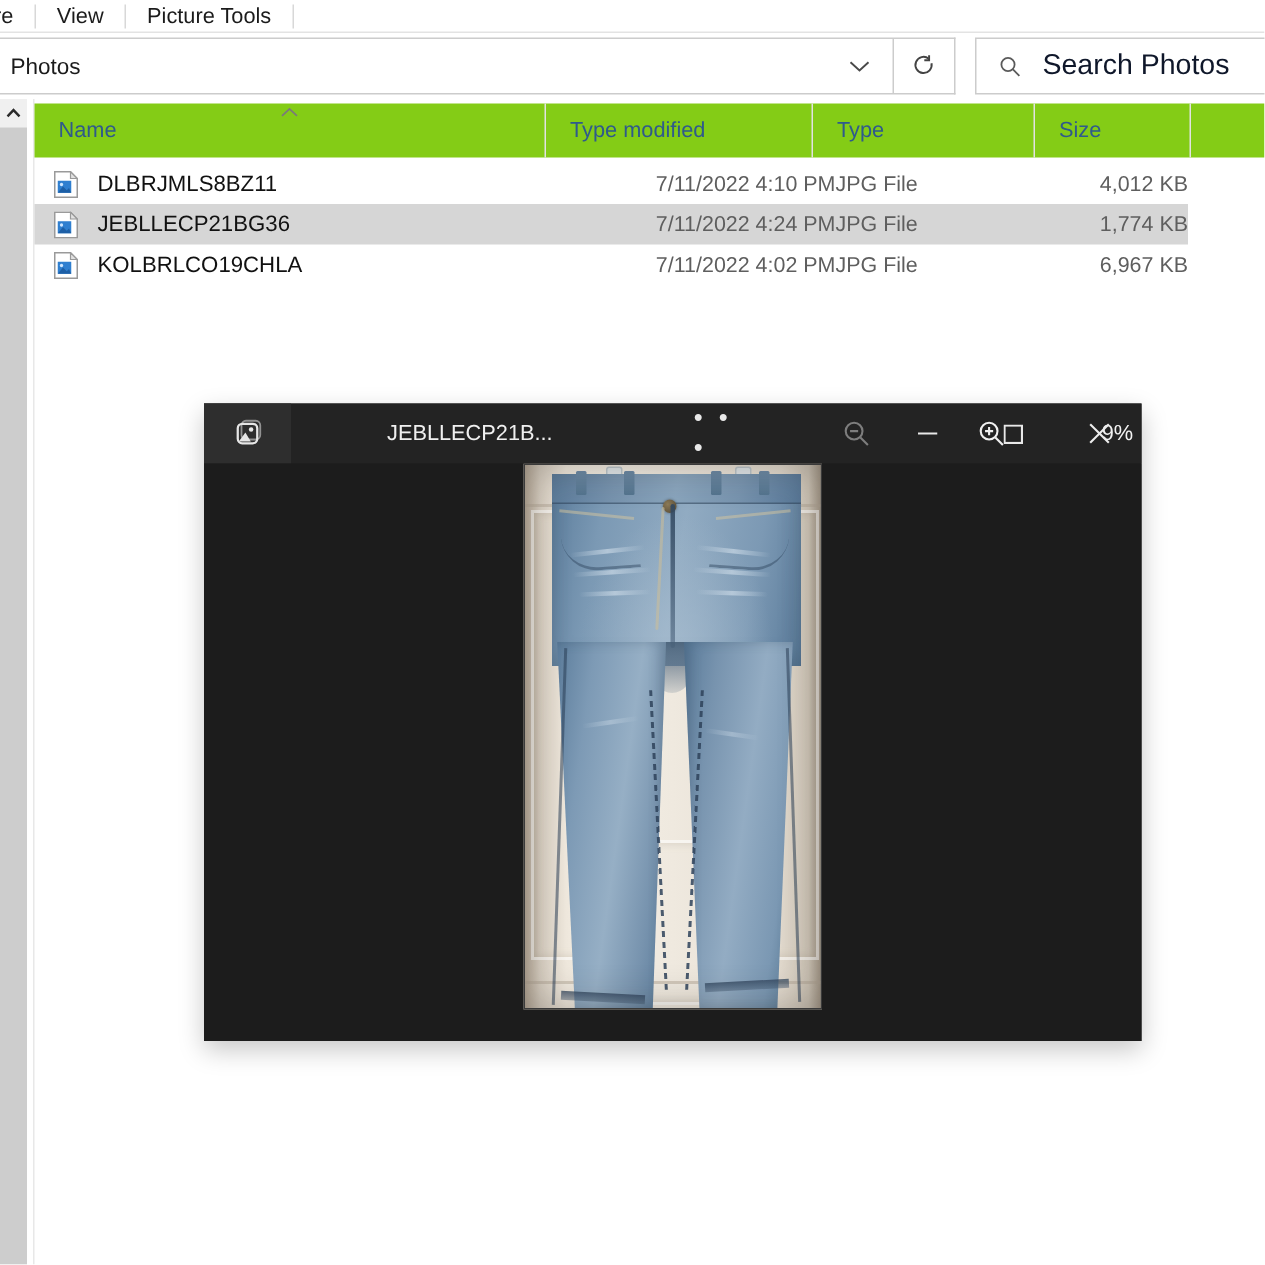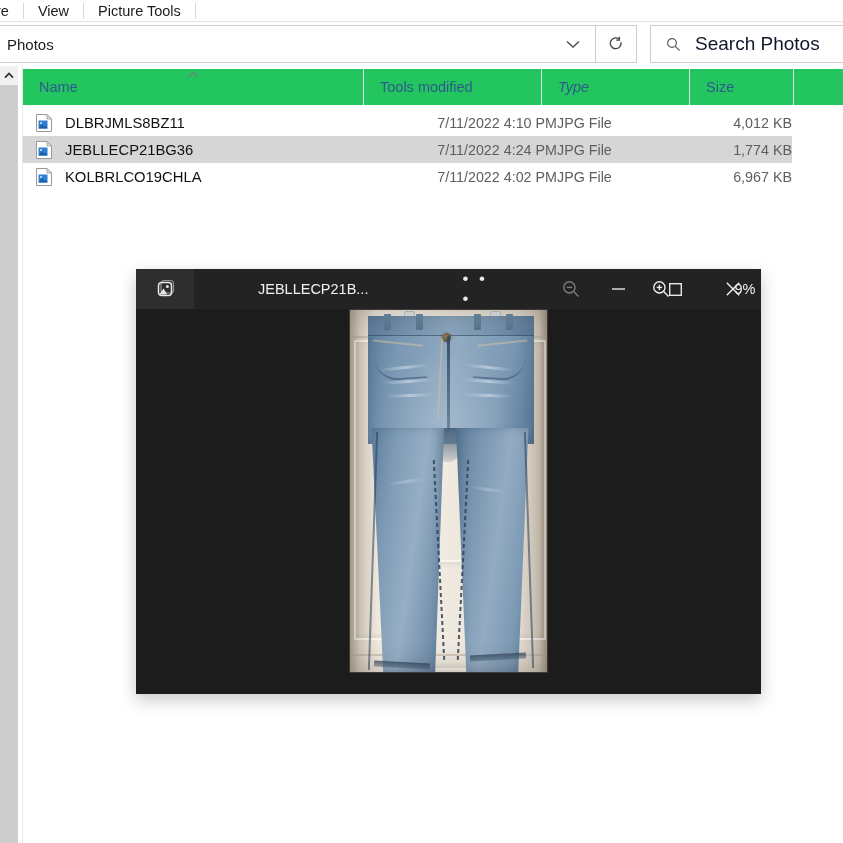--- a/index.html
+++ b/index.html
@@ -53,34 +53,34 @@
     position: absolute; left: 650px; top: 3px; width: 197px; height: 38px;
     border: 1px solid #cccccc; background: #ffffff;
     display: flex; align-items: center;
   }
   .search-icon-wrap { width: 44px; display:flex; align-items:center; justify-content:center; }
   .search-ph { font-size: 19px; color: #0f172a; }
 
   
   .col-header {
     position: absolute; left: 23px; top: 69px; width: 820px; height: 36px;
-    background: #22c55e; display: flex; align-items: center;
+    background: #84cc16; display: flex; align-items: center;
   }
   .col {
     position: relative; height: 36px; display: flex; align-items: center;
     font-size: 14.5px; color: #2f5a8c; padding-left: 16px;
     border-left: 1px solid #e2e2e2;
   }
   .col:first-child { border-left: none; }
   .col .sort-chevron {
     position: absolute; left: 50%; top: 2px; transform: translateX(-50%);
   }
   .col-name { width: 340px; }
   .col-date { width: 178px; }
-  .col-type { width: 148px; font-style: italic; }
+  .col-type { width: 148px; }
   .col-size { width: 104px; text-align: right; }
   .col-extra { width: 48px; }
 
   
   .file-list { position: absolute; left: 23px; top: 109px; width: 820px; }
   .file-row {
     position: relative; height: 27px; width: 769px; display: flex; align-items: center;
   }
   .file-row.selected { background: #d6d6d6; }
   .file-icon-wrap {
@@ -339,21 +339,21 @@
   <div class="col-header">
     <div class="col col-name">
       <span>Name</span>
       <span class="sort-chevron">
         <svg width="13" height="8" viewBox="0 0 13 8">
             <path d="M1.5 6.2 L6.5 1.6 L11.5 6.2" fill="none" stroke="#7a7a7a" stroke-width="1.2"></path>
           </svg>
       </span>
     </div>
     <div class="col col-date">
-      <span>Tools modified</span>
+      <span>Type modified</span>
     </div>
     <div class="col col-type">
       <span>Type</span>
     </div>
     <div class="col col-size">
       <span>Size</span>
     </div>
     <div class="col col-extra"></div>
   </div>
 

